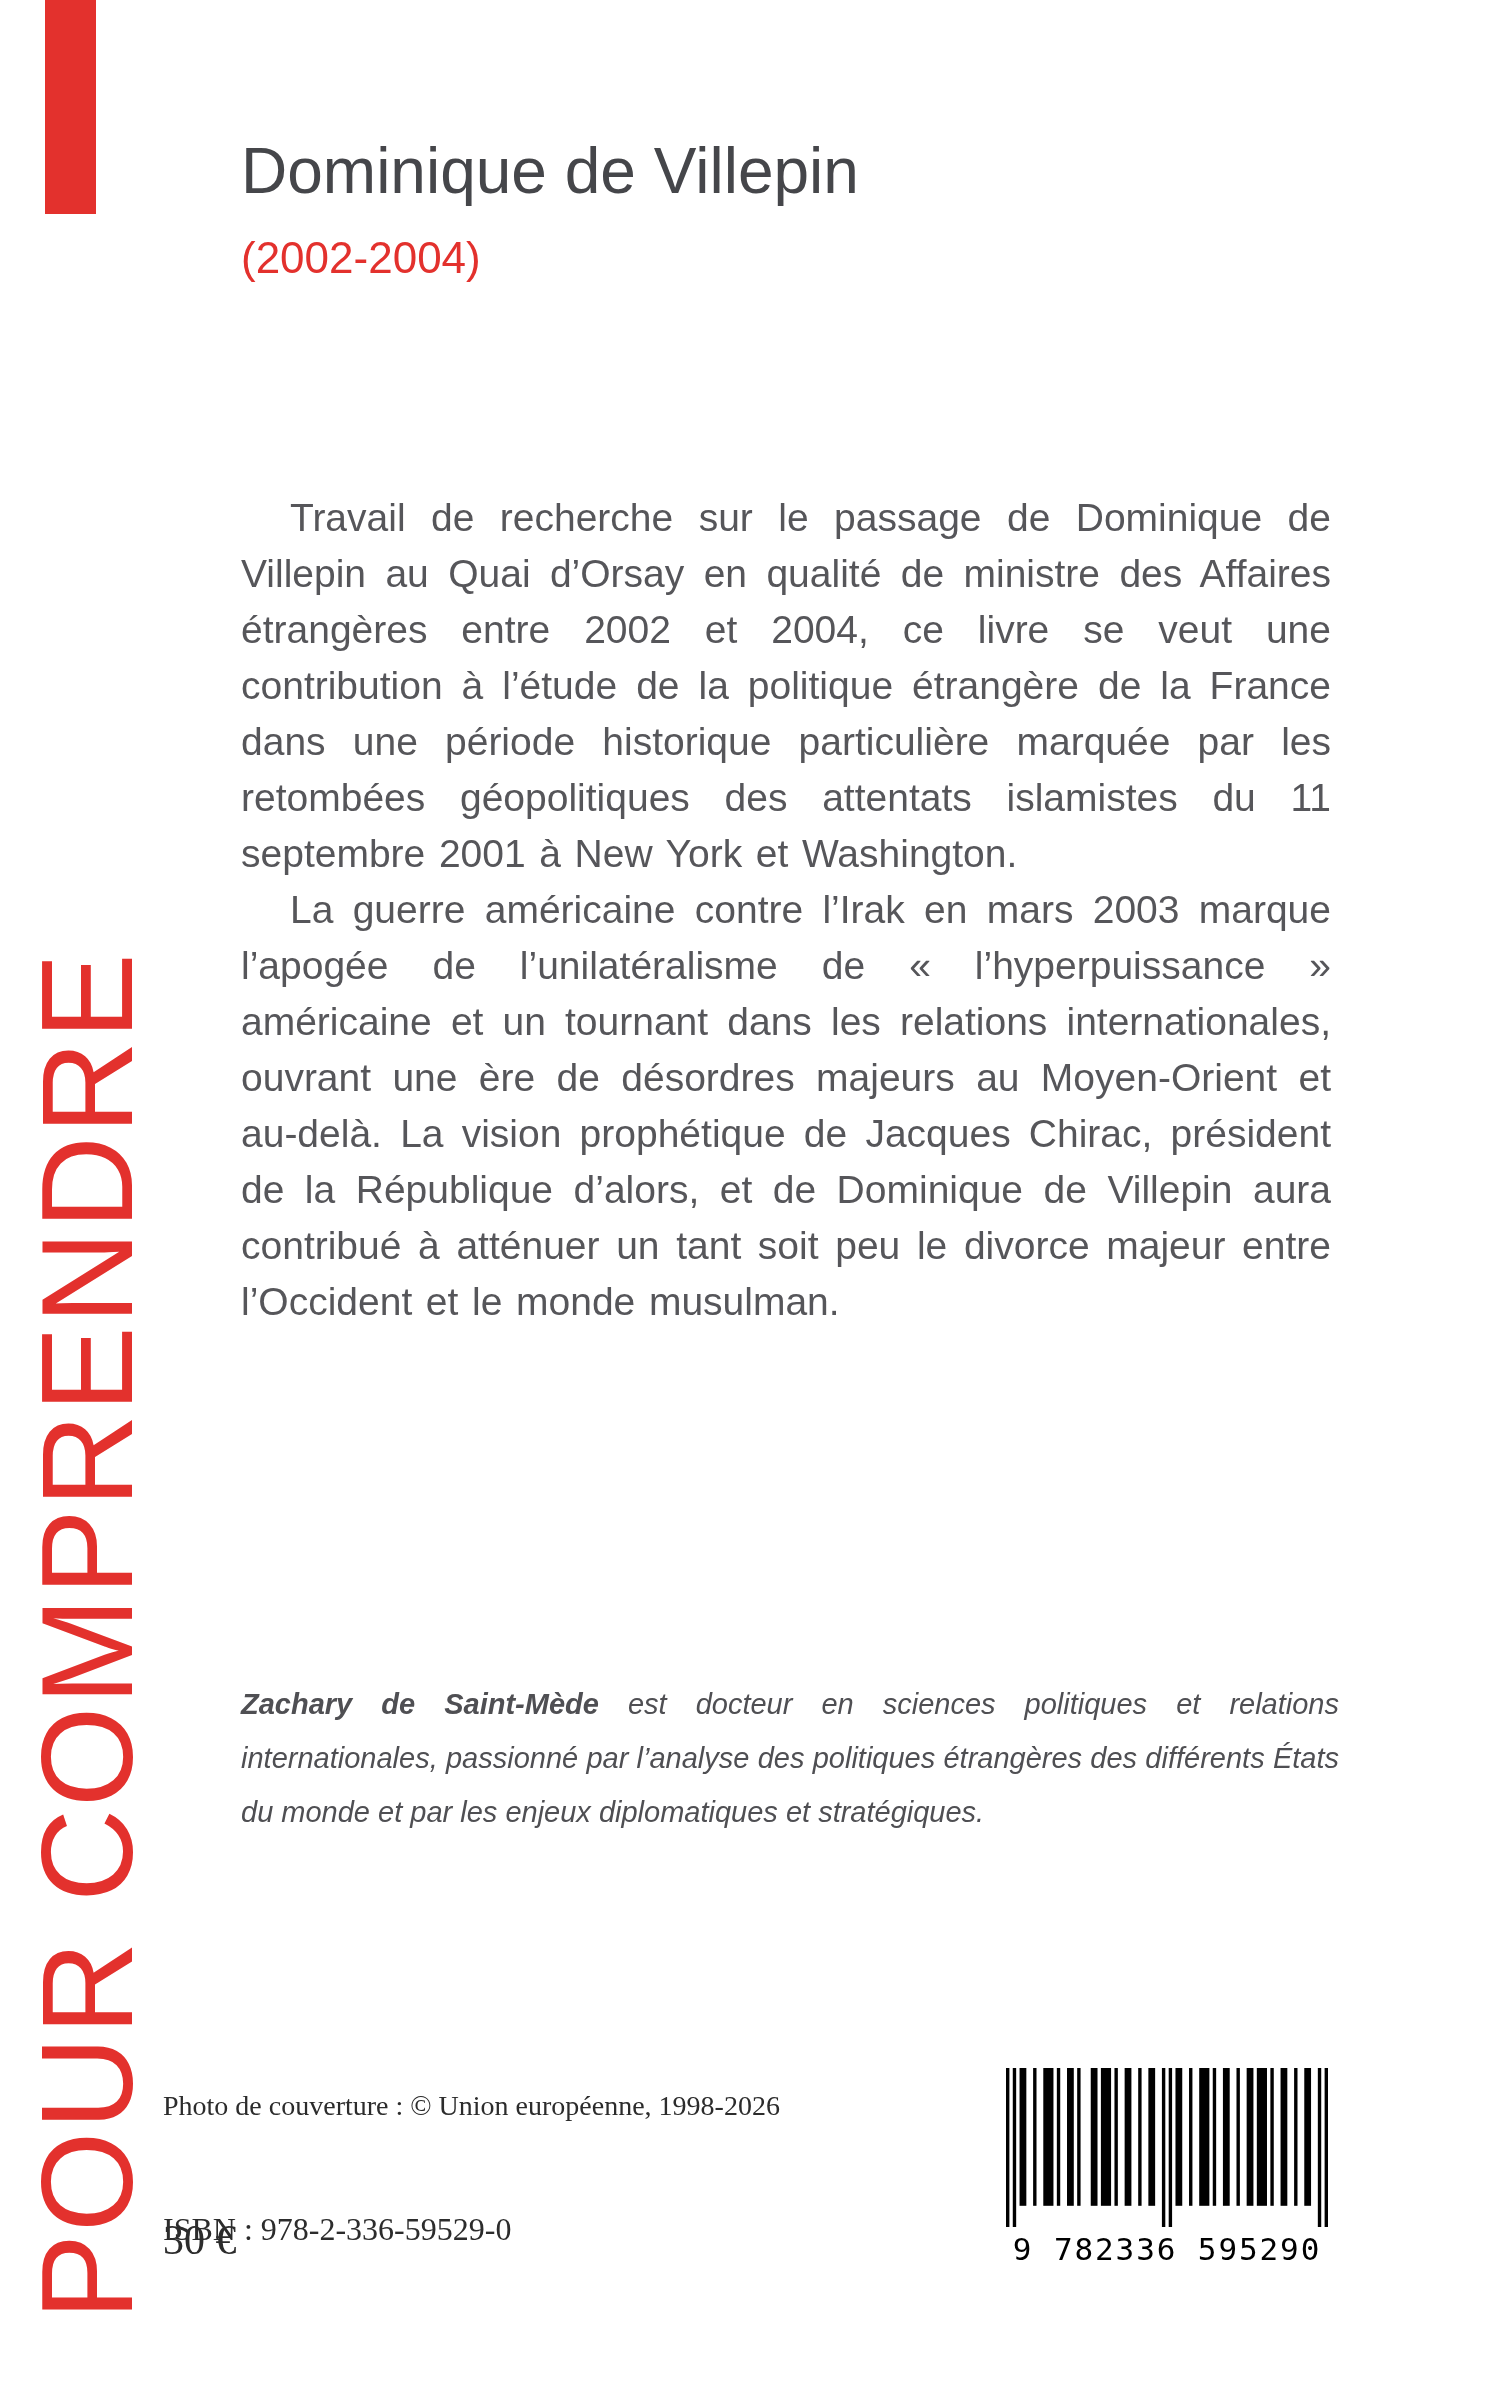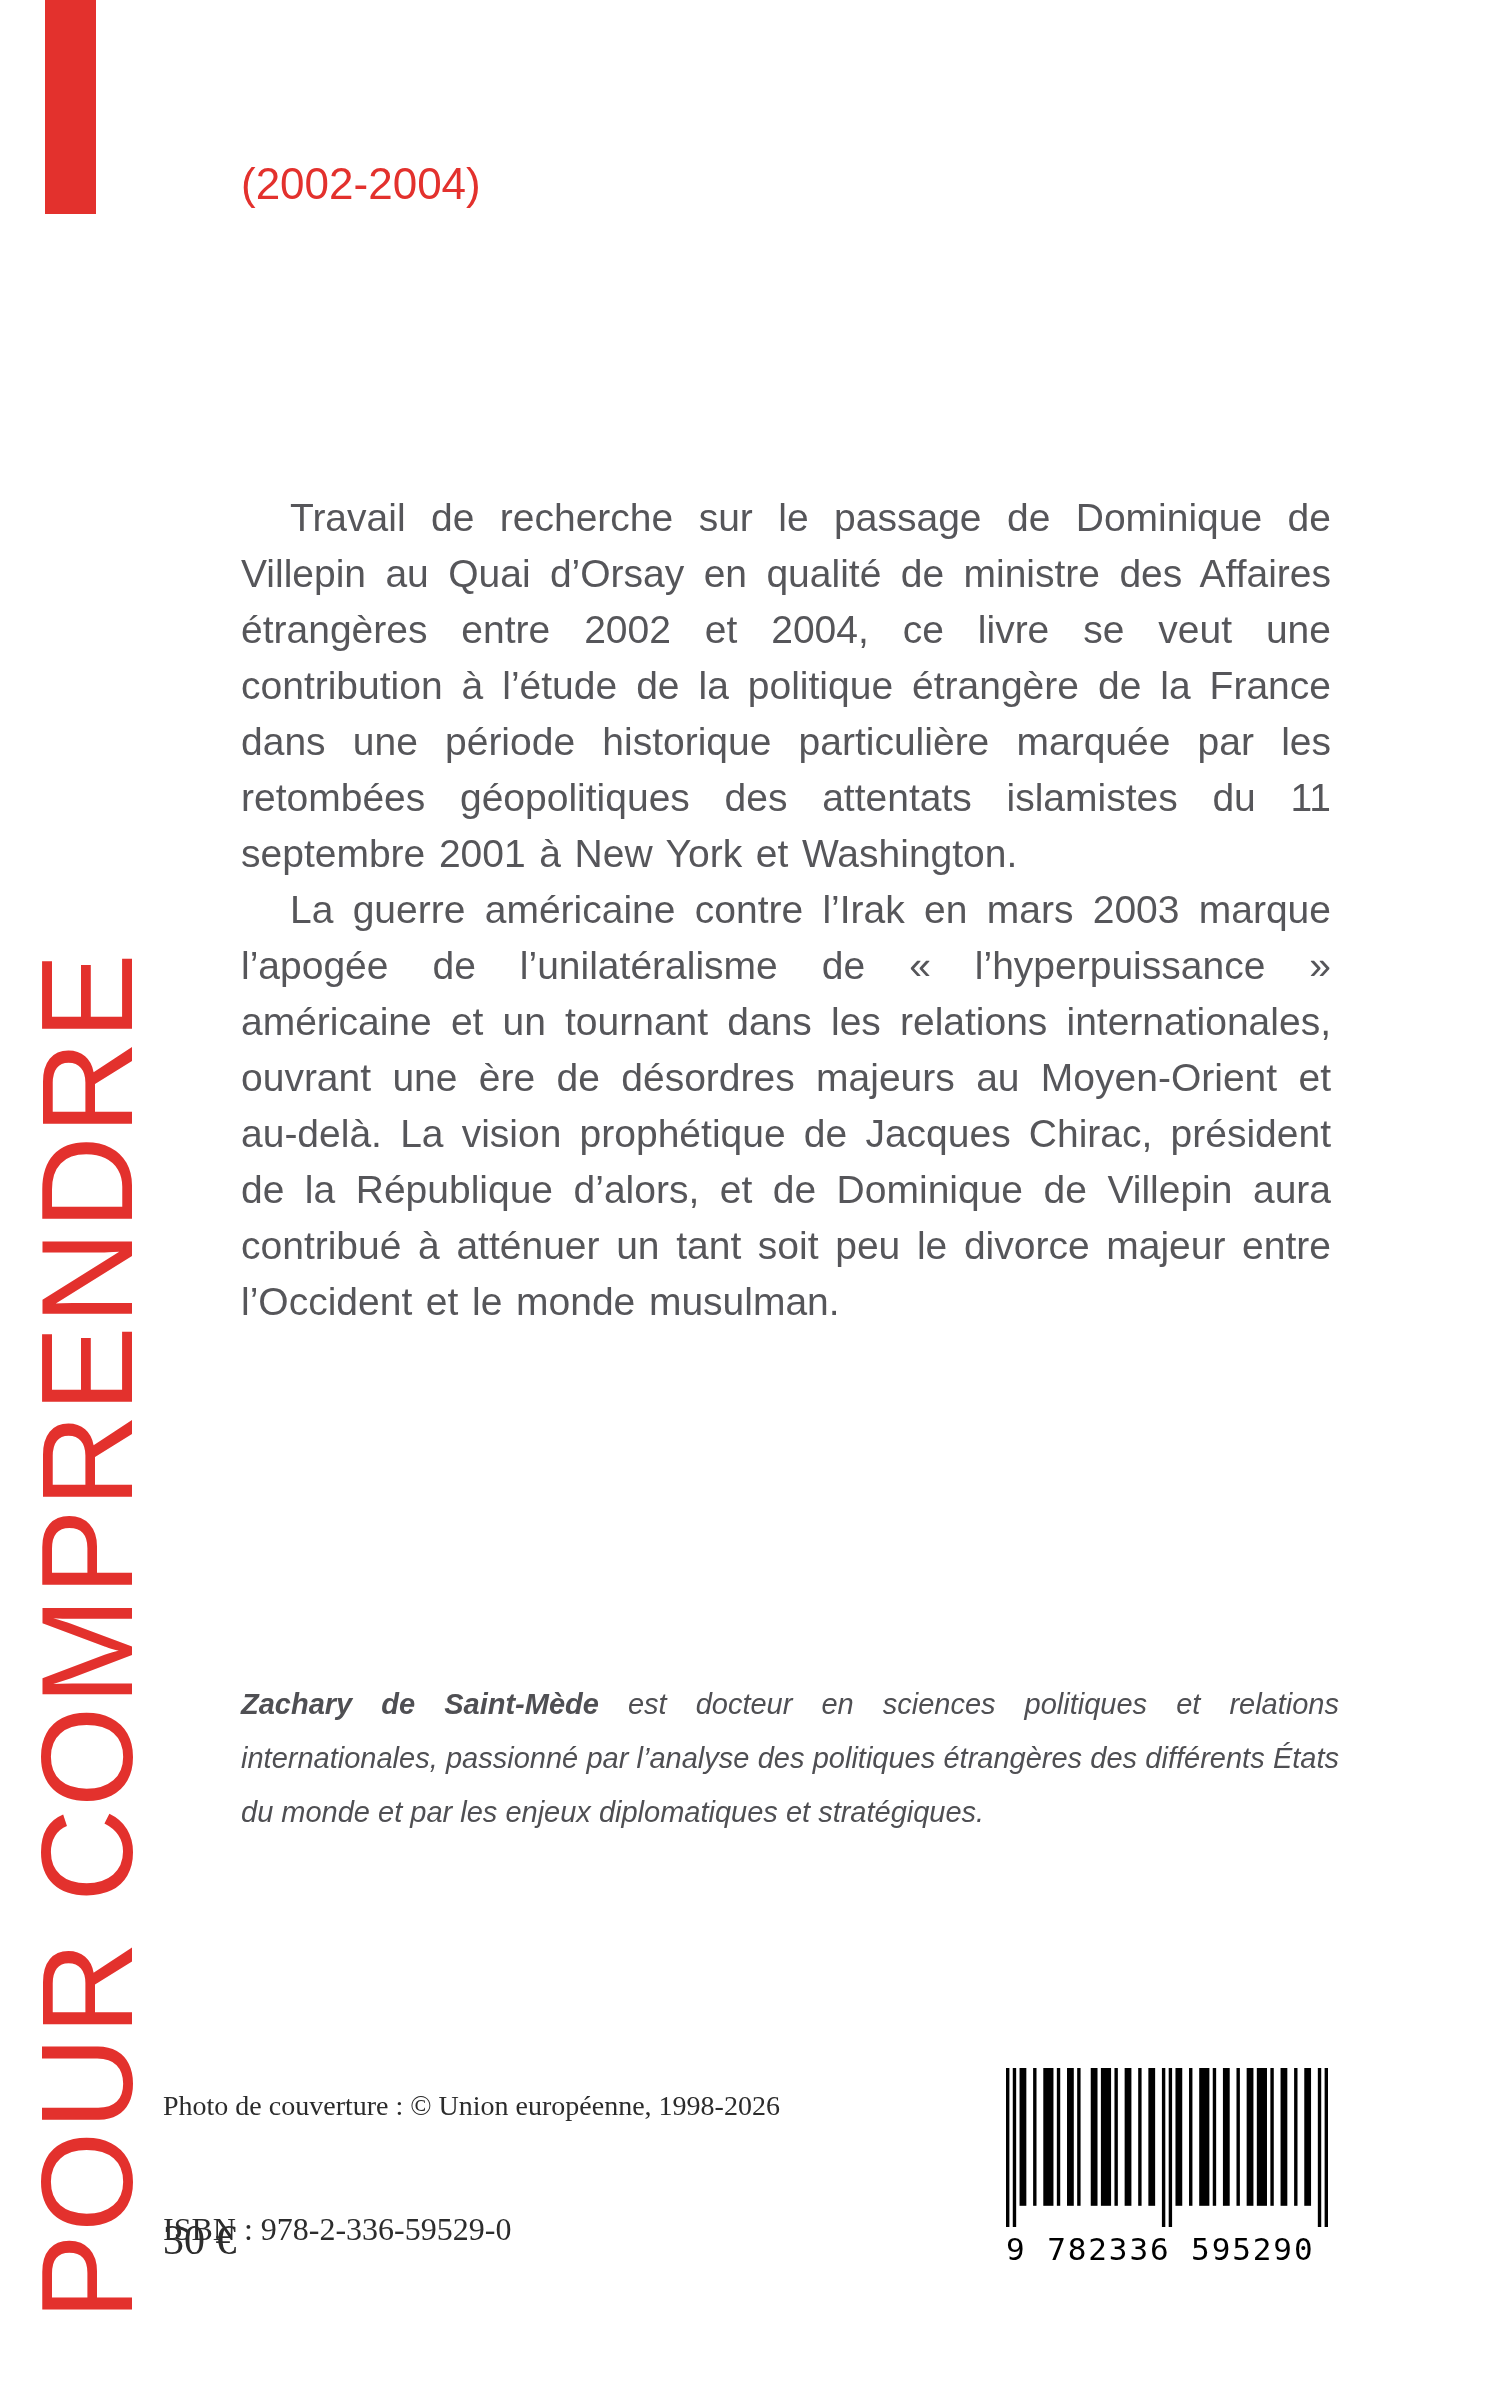--- a/index.html
+++ b/index.html
@@ -81,35 +81,36 @@
 
   .barcode { position:absolute; left:1006px; top:2068px; width:322px; }
   .barcode svg { display:block; width:100%; height:159px; }
   .barcode svg rect { fill:#000; }
   .barcode-number {
     margin-top:3.8px;
     font-family:"DejaVu Sans Mono",monospace;
     font-size:31px;
     letter-spacing:1.9px;
     color:#000;
-    text-align:left;
+    text-align:center;
     white-space:nowrap;
   }
 </style>
 </head>
 <body>
 
 <div class="page">
 
   <div class="red-bar"></div>
 
   <div class="spine-text">POUR COMPRENDRE</div>
 
   <header class="title-block">
     <h1 class="book-title">
+      <span class="line">Dominique de Villepin</span>
     </h1>
     <div class="years">(2002-2004)</div>
   </header>
 
   <section class="synopsis">
     <p>Travail de recherche sur le passage de Dominique de Villepin au Quai d’Orsay en qualité de ministre des Affaires étrangères entre 2002 et 2004, ce livre se veut une contribution à l’étude de la politique étrangère de la France dans une période historique particulière marquée par les retombées géopolitiques des attentats islamistes du 11 septembre 2001 à New York et Washington.</p>
     <p>La guerre américaine contre l’Irak en mars 2003 marque l’apogée de l’unilatéralisme de « l’hyperpuissance » américaine et un tournant dans les relations internationales, ouvrant une ère de désordres majeurs au Moyen-Orient et au-delà. La vision prophétique de Jacques Chirac, président de la République d’alors, et de Dominique de Villepin aura contribué à atténuer un tant soit peu le divorce majeur entre l’Occident et le monde musulman.</p>
   </section>
 
   <section class="bio">

